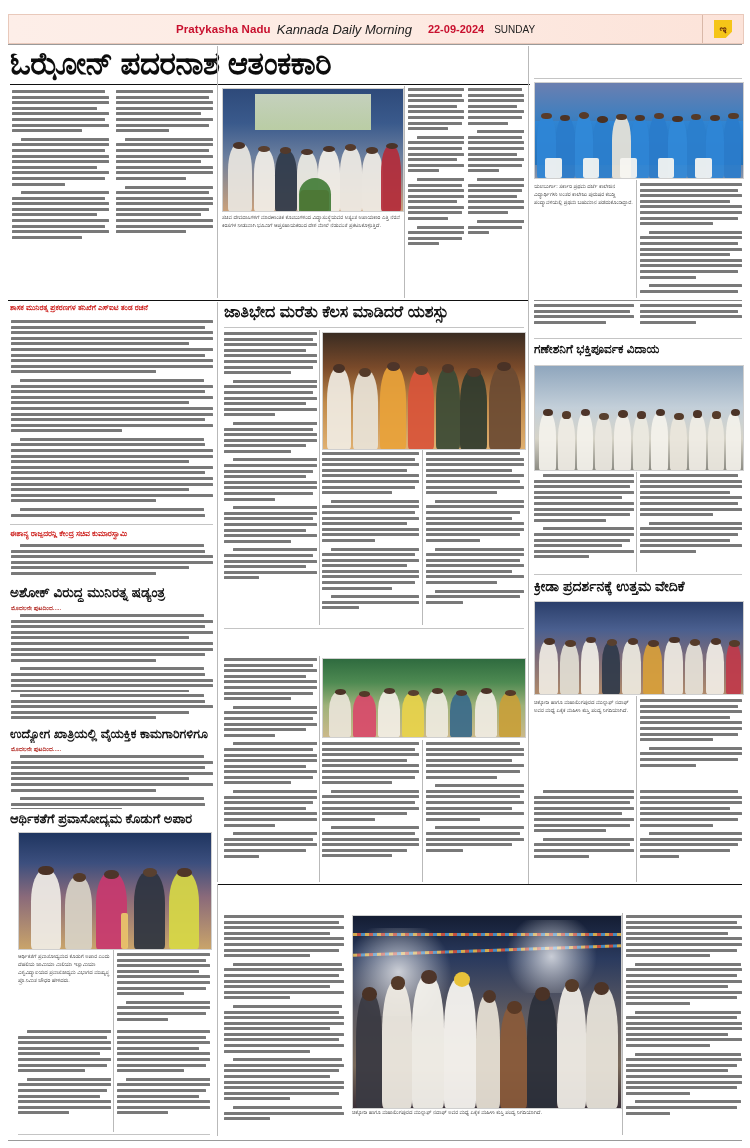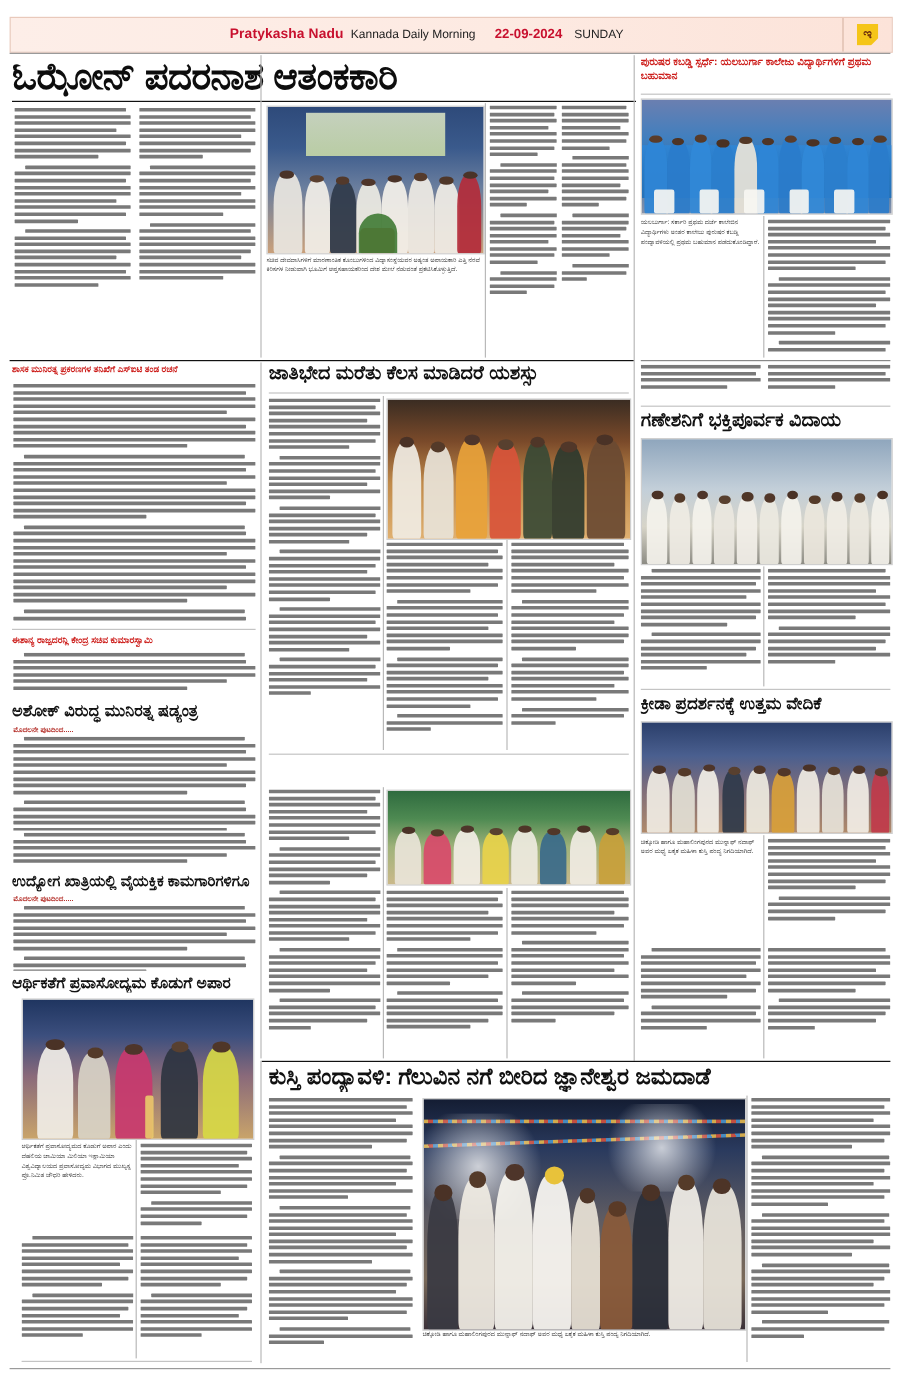--- a/index.html
+++ b/index.html
@@ -25,21 +25,21 @@
   .mh-date:after{
     content:"";position:absolute;right:-13px;top:0;bottom:0;width:14px;
     background:#e1231f;clip-path:polygon(0 0,100% 50%,0 100%);
   }
   .mh-kn{
     color:#e1231f;font-size:11px;font-weight:bold;
     display:flex;align-items:center;padding-left:28px;white-space:nowrap;
   }
   .mh-mid{flex:1;display:flex;align-items:center;justify-content:center;gap:6px;}
   .mh-brand{color:#c8102e;font-size:11.5px;font-weight:bold;letter-spacing:.1px;}
-  .mh-sub{color:#222;font-size:10px;}
+  .mh-sub{color:#222;font-size:13px;font-style:italic;}
   .mh-date2{color:#c8102e;font-size:11px;font-weight:bold;margin-left:10px;}
   .mh-day{color:#222;font-size:10px;margin-left:4px;}
   .mh-logo{
     width:40px;border-left:1px solid #d9b8a8;display:flex;
     align-items:center;justify-content:center;
   }
   .mh-logo .badge{
     width:18px;height:18px;background:#f5c518;color:#6b2d0c;
     font-size:11px;font-weight:bold;display:flex;align-items:center;
     justify-content:center;
@@ -135,21 +135,20 @@
       <div class="badge">ಇ</div>
     </div>
   </div>
 
   <div class="hrule" style="left:8px;top:44px;width:734px;"></div>
   <div class="hrule" style="left:8px;top:1140px;width:734px;"></div>
 
   <div class="hl-main">ಓಝೋನ್ ಪದರನಾಶ ಆತಂಕಕಾರಿ</div>
   <div class="hrule" style="left:10px;top:84px;width:520px;background:#111;height:1px;"></div>
 
-  <div class="hl-red" style="left:534px;top:46px;width:208px;font-size:8.6px;line-height:1.35;">ಪುರುಷರ ಕಬಡ್ಡಿ ಸ್ಪರ್ಧೆ: ಯಲಬುರ್ಗಾ ಕಾಲೇಜು ವಿದ್ಯಾರ್ಥಿಗಳಿಗೆ ಪ್ರಥಮ ಬಹುಮಾನ</div>
   <div class="hrule thin" style="left:534px;top:78px;width:208px;"></div>
 
   <div class="vrule" style="left:217px;top:46px;height:252px;"></div>
   <div class="vrule" style="left:404px;top:86px;height:212px;"></div>
   <div class="vrule" style="left:528px;top:46px;height:838px;"></div>
 
   <div class="col" style="left:12px;top:90px;width:97px;height:205px;">
     <div class="tline s2"></div>
       <div class="tline s1"></div>
       <div class="tline s1"></div>
@@ -787,21 +786,21 @@
     <div class="tline s4"></div>
   </div>
   <div class="col" style="left:640px;top:304px;width:102px;height:32px;">
     <div class="tline s1"></div>
       <div class="tline s2"></div>
       <div class="tline s1"></div>
     <div class="tline s5"></div>
   </div>
   <div class="hrule thin" style="left:534px;top:338px;width:208px;"></div>
 
-  <div class="hl-sec" style="left:534px;top:343px;width:208px;height:17px;font-size:16px;">ಗಣೇಶನಿಗೆ ಭಕ್ತಿಪೂರ್ವಕ ವಿದಾಯ</div>
+  <div class="hl-sec" style="left:534px;top:343px;width:208px;height:17px;font-size:12px;">ಗಣೇಶನಿಗೆ ಭಕ್ತಿಪೂರ್ವಕ ವಿದಾಯ</div>
 
   <div class="photo ph-proc" style="left:534px;top:365px;width:208px;height:104px;">
     <div class="figs" style="height:60%">
       <div class="fig" style="left:2%;width:8%;height:92%;background:#f4f2ec"></div>
       <div class="head" style="left:4%;bottom:86%;width:4.5%;height:12%;background:#4a3226"></div>
       <div class="fig" style="left:11%;width:8%;height:88%;background:#efece4"></div>
       <div class="head" style="left:13%;bottom:82%;width:4.5%;height:12%;background:#543a29"></div>
       <div class="fig" style="left:20%;width:8%;height:92%;background:#f4f2ec"></div>
       <div class="head" style="left:22%;bottom:86%;width:4.5%;height:12%;background:#4e352a"></div>
       <div class="fig" style="left:29%;width:8%;height:86%;background:#eae7df"></div>
@@ -930,21 +929,20 @@
     <div class="tgap"></div>
     <div class="tline s1 indent"></div>
       <div class="tline s1"></div>
       <div class="tline s2"></div>
     <div class="tline s3"></div>
       <div class="tline s6"></div>
   </div>
   <div class="vrule" style="left:636px;top:696px;height:186px;"></div>
 
   <div class="hrule" style="left:218px;top:884px;width:524px;background:#111;"></div>
-  <div class="hl-sec" style="left:224px;top:888px;width:518px;height:22px;font-size:19px;white-space:nowrap;">ಕುಸ್ತಿ ಪಂದ್ಯಾವಳಿ: ಗೆಲುವಿನ ನಗೆ ಬೀರಿದ ಜ್ಞಾನೇಶ್ವರ ಜಮದಾಡೆ</div>
   <div class="vrule" style="left:217px;top:884px;height:252px;"></div>
 
   <div class="photo ph-wrestle" style="left:352px;top:915px;width:268px;height:192px;">
     <div class="bunting" style="top:9%"></div>
     <div class="bunting" style="top:17%;transform:rotate(-2deg)"></div>
     <div class="spot" style="left:-6%;top:6%;width:46%;height:46%"></div>
     <div class="spot" style="left:54%;top:2%;width:40%;height:38%"></div>
     <div class="figs" style="height:70%">
       <div class="fig" style="left:1%;width:10%;height:86%;background:#3a3a42"></div>
       <div class="head" style="left:3.5%;bottom:80%;width:5.5%;height:10%;background:#4a3226"></div>

